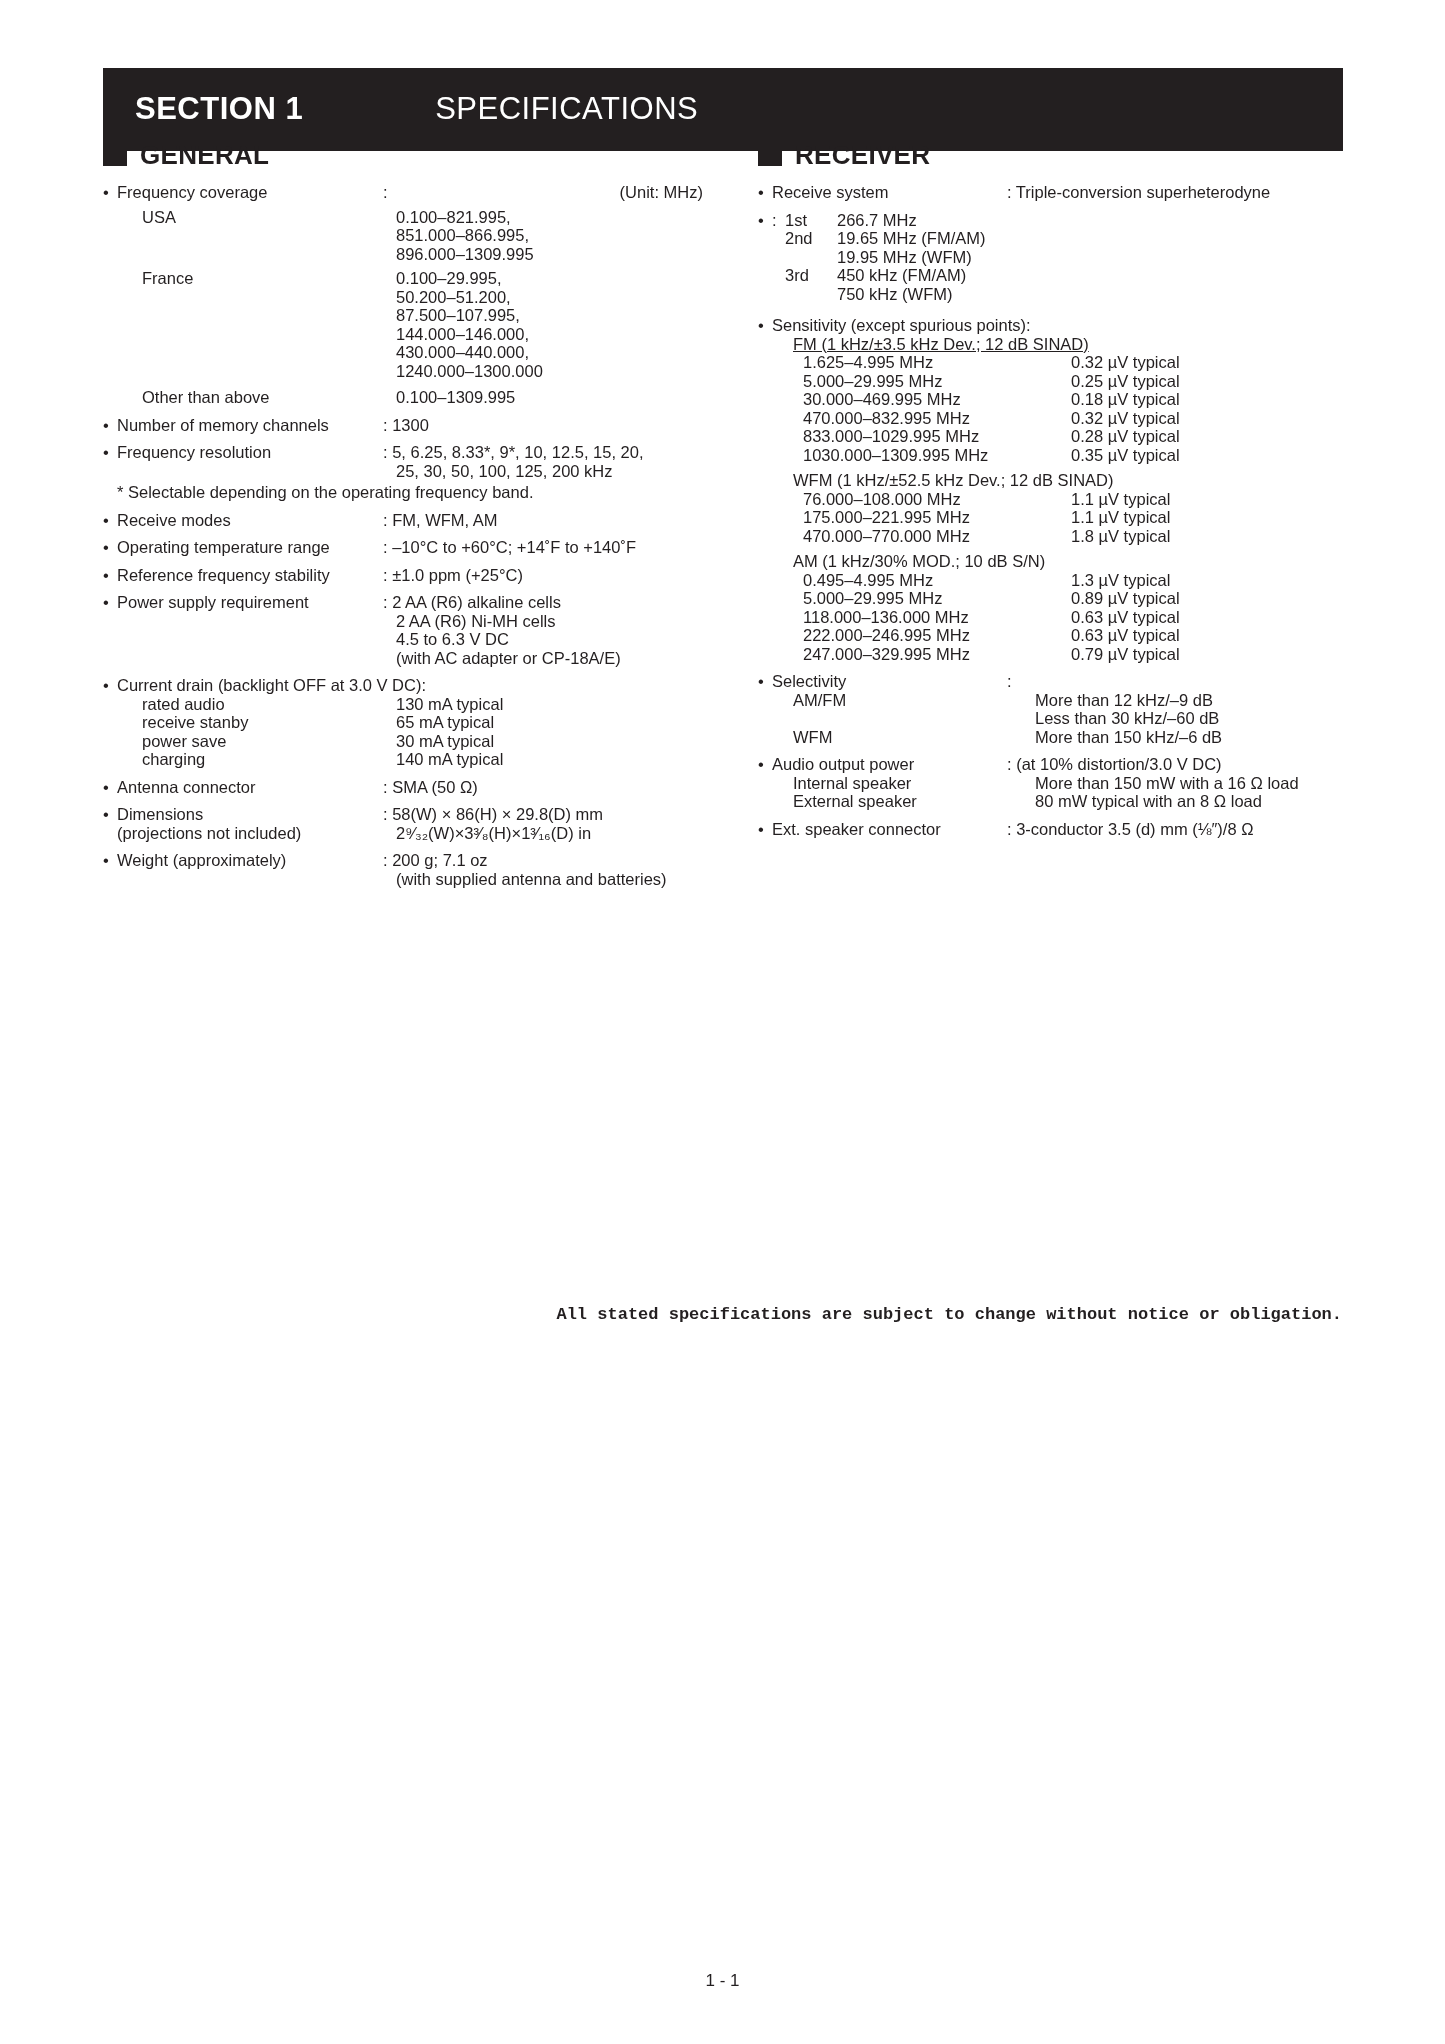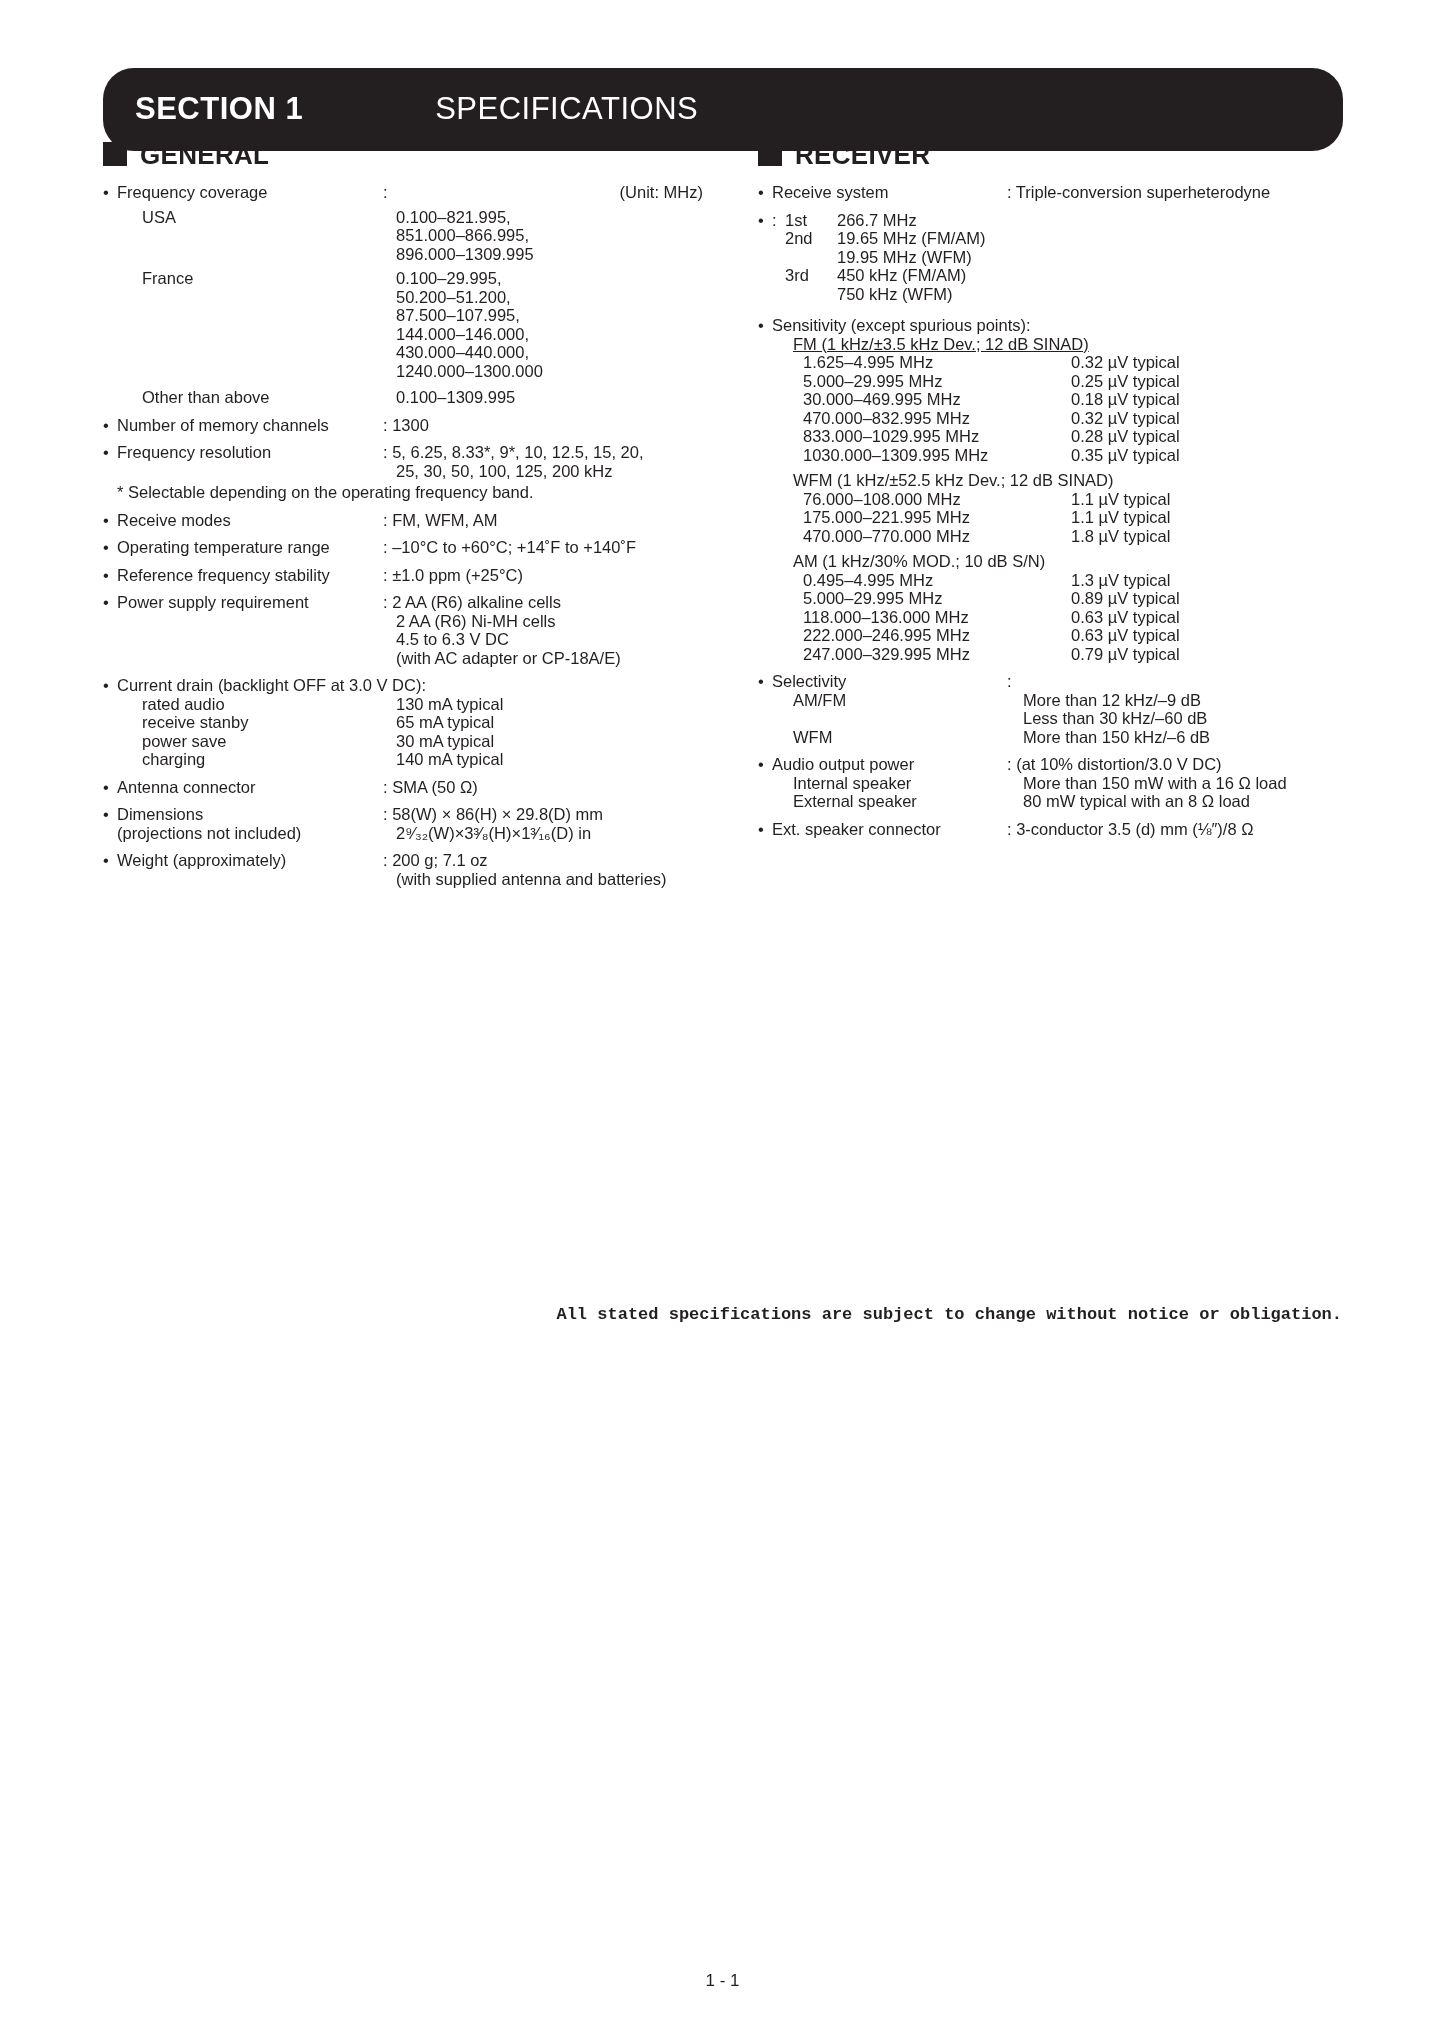--- a/index.html
+++ b/index.html
@@ -7,21 +7,21 @@
     position:relative; width:1445px; height:2044px; margin:0 auto;
     background:#ffffff; color:#231f20;
     font-family:"Liberation Sans", sans-serif;
     font-size:16.5px; line-height:18.5px;
     overflow:hidden;
   }
   
   .header-bar {
     position:absolute; left:103px; top:68px; width:1240px; height:83px;
     background:#231f20; color:#ffffff;
-    display:flex; align-items:center;border-radius:31px;
+    display:flex; align-items:center;
   }
   .header-bar .section-no { margin-left:32px; font-size:31px; font-weight:bold; letter-spacing:0.5px; }
   .header-bar .doc-title  { margin-left:132px; font-size:31px; font-weight:normal; letter-spacing:0.5px; }
 
   
   .col { position:absolute; top:142px; }
   .col-general  { left:103px; width:600px; }
   .col-receiver { left:758px; width:592px; }
 
   .sec-head { display:flex; align-items:flex-start; margin-bottom:15px; }
@@ -55,21 +55,21 @@
   .if-row { display:flex; }
   .if-row .c { width:13px; flex:none; }
   .if-row .o { width:52px; flex:none; }
 
   
   .sens-h  { padding-left:35px; margin-top:7px; }
   .sens-row { display:flex; padding-left:45px;gap:48px; }
   .sens-row .r { width:220px; flex:none; }
 
   
-  .sel-row { display:flex; padding-left:35px; }
+  .sel-row { display:flex; padding-left:35px;gap:12px; }
   .sel-row .n { width:230px; flex:none; }
 
   
   .change-note {
     position:absolute; top:1306px; right:103px;
     font-weight:bold; font-size:17px;font-family:Liberation Mono, monospace;
   }
   .page-number {
     position:absolute; top:1972px; left:0; width:100%;
     text-align:center; font-size:17px;

